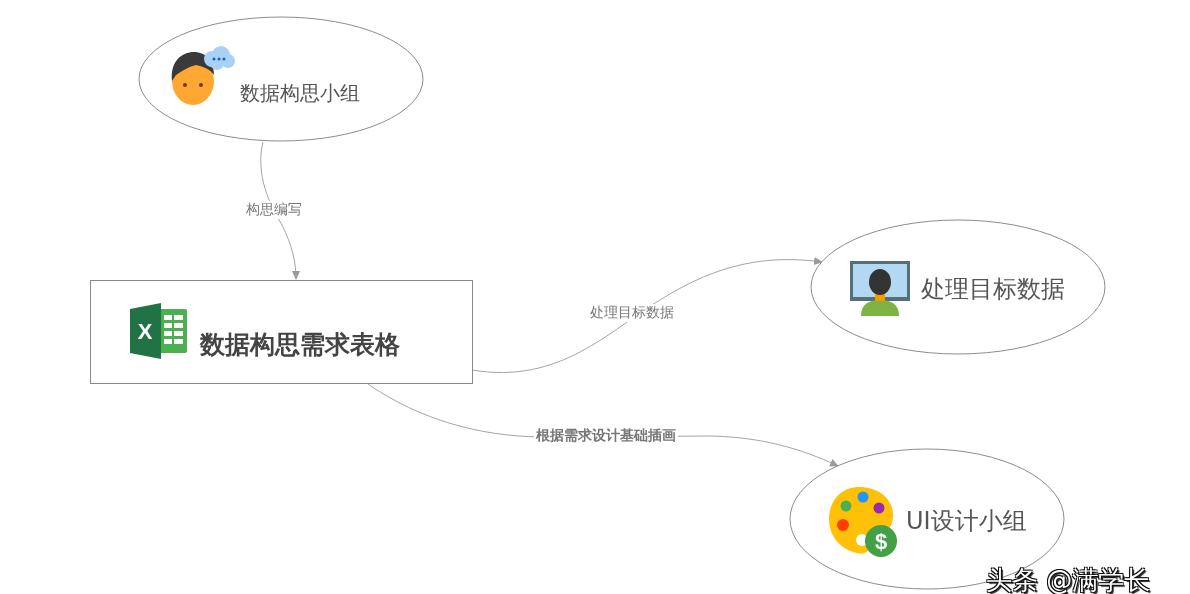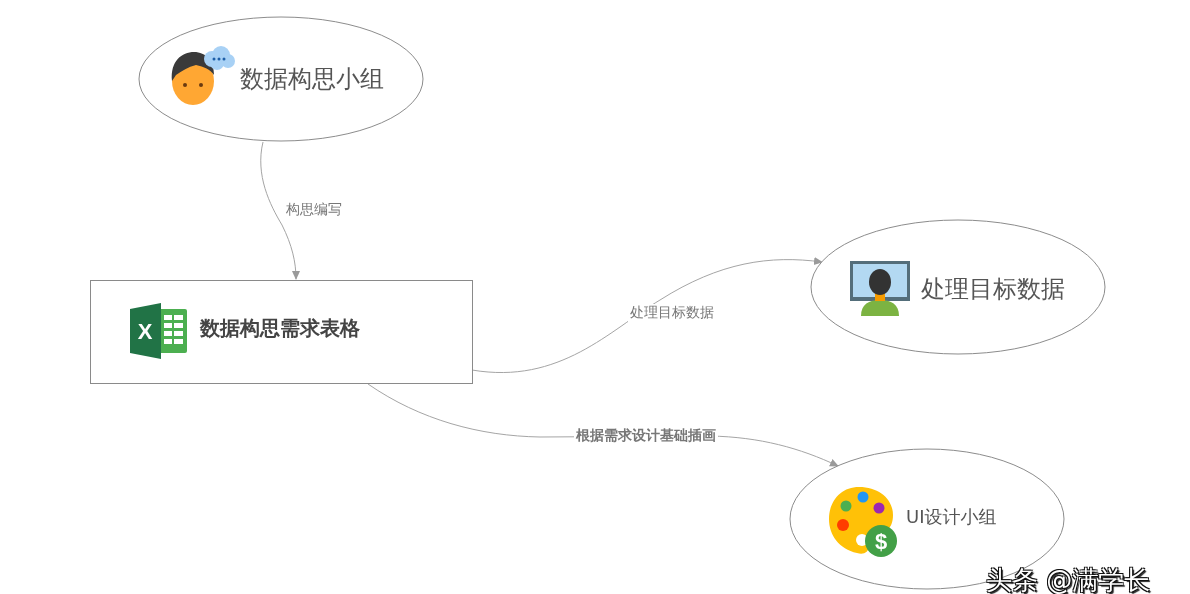--- a/index.html
+++ b/index.html
@@ -1,23 +1,23 @@
 <!DOCTYPE html>
 <html><head>
 <meta charset="utf-8">
 <style>
   html, body { margin:0; padding:0; background:#ffffff; }
   body { width:1190px; height:594px; position:relative; overflow:hidden;
          font-family:"DejaVu Sans","Liberation Sans",sans-serif; }
   #canvas { position:absolute; left:0; top:0; width:1190px; height:594px; }
   .node-label { position:absolute; color:#555555; white-space:nowrap; }
-  .edge-label { position:absolute; color:#777777; font-size:14px; background:#ffffff; white-space:nowrap; padding:0 2px;margin-left:40px; }
+  .edge-label { position:absolute; color:#777777; font-size:14px; background:#ffffff; white-space:nowrap; padding:0 2px; }
   .icon { position:absolute; }
   .rect-node { position:absolute; border:1px solid #8a8a8a; background:#fff; box-sizing:border-box; }
-  .main-label { position:absolute; font-weight:bold; color:#444444; font-size:20px; white-space:nowrap; }
+  .main-label { position:absolute; font-weight:bold; color:#444444; font-size:25px; white-space:nowrap;margin-top:13px; }
   .watermark { position:absolute; font-size:26px; color:#ffffff; white-space:nowrap;
     text-shadow: 1px 1px 0 #111, -1px -1px 0 #111, 1px -1px 0 #111, -1px 1px 0 #111, 2px 2px 1px #222; }
 </style>
 </head>
 <body>
 
 <svg id="canvas" viewBox="0 0 1190 594" xmlns="http://www.w3.org/2000/svg">
   <defs>
     <marker id="arrow" markerWidth="10" markerHeight="10" refX="8" refY="5" orient="auto" markerUnits="userSpaceOnUse">
       <path d="M0,1 L9,5 L0,9 Z" fill="#9a9a9a"></path>
@@ -60,40 +60,40 @@
   <g fill="#a8d1f5">
     <circle cx="42" cy="14" r="8"></circle>
       <circle cx="51" cy="10" r="9"></circle>
       <circle cx="58" cy="16" r="7"></circle>
       <circle cx="47" cy="18" r="7"></circle>
   </g>
   <circle cx="44" cy="14" r="1.5" fill="#1e5fa8"></circle>
     <circle cx="49" cy="14" r="1.5" fill="#1e5fa8"></circle>
     <circle cx="54" cy="14" r="1.5" fill="#1e5fa8"></circle>
 </svg>
-<div class="node-label" style="left:240px; top:63px; font-size:24px;">数据构思小组</div>
+<div class="node-label" style="left:240px; top:80px; font-size:20px;">数据构思小组</div>
 
 <svg class="icon" style="left:849px; top:260px;" width="62" height="56" viewBox="0 0 62 56">
   <rect x="1" y="1" width="60" height="40" fill="#546e7a"></rect>
   <rect x="4" y="4" width="54" height="33" fill="#b3d9f2"></rect>
   <path d="M12,56 C12,44 20,40 31,40 C42,40 50,44 50,56 Z" fill="#7cb342"></path>
   <rect x="26" y="32" width="10" height="9" fill="#f59b00"></rect>
   <ellipse cx="31" cy="22" rx="11" ry="13" fill="#333333"></ellipse>
 </svg>
 <div class="node-label" style="left:921px; top:273px; font-size:24px;">处理目标数据</div>
 
 <svg class="icon" style="left:829px; top:485px;" width="72" height="74" viewBox="0 0 72 74">
   <path d="M30,2 C50,2 64,14 64,30 C64,44 56,48 48,48 C42,48 40,54 40,60 C40,68 34,70 28,68 C10,64 0,50 0,34 C0,16 12,2 30,2 Z" fill="#ffc107"></path>
   <circle cx="34" cy="12" r="5.5" fill="#2196f3"></circle>
   <circle cx="17" cy="21" r="5.5" fill="#4caf50"></circle>
   <circle cx="50" cy="23" r="5.5" fill="#9c27b0"></circle>
   <circle cx="14" cy="40" r="6" fill="#ff3d00"></circle>
   <circle cx="33" cy="55" r="6" fill="#ffffff"></circle>
   <circle cx="52" cy="56" r="16" fill="#43a047"></circle>
   <text x="52" y="64" text-anchor="middle" font-family="Liberation Sans, sans-serif" font-weight="bold" font-size="22" fill="#ffffff">$</text>
 </svg>
-<div class="node-label" style="left:906px; top:505px; font-size:18px;">UI设计小组</div>
+<div class="node-label" style="left:906px; top:505px; font-size:24px;">UI设计小组</div>
 
 <div class="edge-label" style="left:244px; top:201px;">构思编写</div>
 <div class="edge-label" style="left:588px; top:304px;">处理目标数据</div>
 <div class="edge-label" style="left:534px; top:427px;font-weight:bold;">根据需求设计基础插画</div>
 
 <div class="watermark" style="left:986px; top:563px;">头条 @满学长</div>
 
 </body></html>

